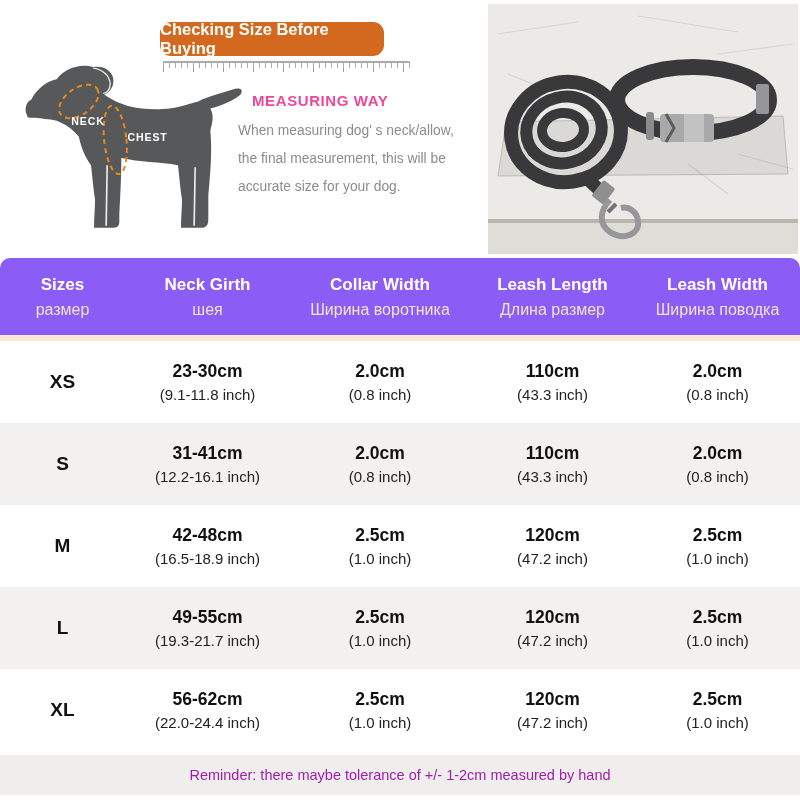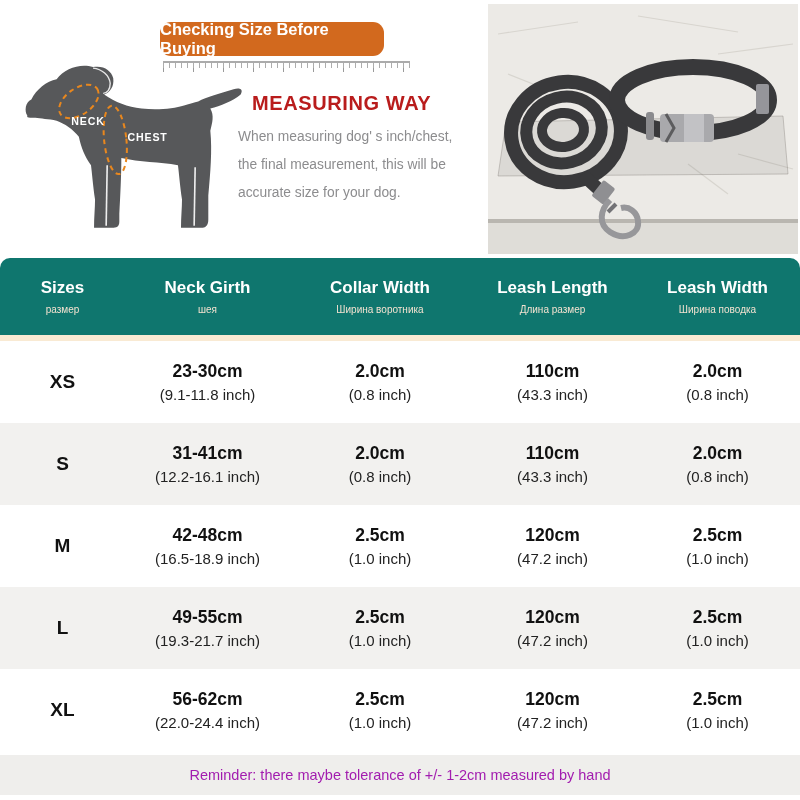--- a/index.html
+++ b/index.html
@@ -11,31 +11,31 @@
   .badge{position:absolute;left:160px;top:22px;width:224px;height:34px;
          background:#d2691e;border-radius:11px;color:#fff;font-weight:700;
          font-size:16.5px;display:flex;align-items:center;justify-content:center;}
   .ruler{position:absolute;left:163px;top:61px;width:247px;height:14px;
          border-top:2px solid #ababab;
          background:
            repeating-linear-gradient(90deg,#adadad 0 1px,transparent 1px 6px) top left/100% 5px no-repeat,
            repeating-linear-gradient(90deg,#9a9a9a 0 1px,transparent 1px 30px) top left/100% 9px no-repeat;}
   .dog-svg{position:absolute;left:22px;top:60px;width:228px;height:180px;}
   .mw{position:absolute;left:238px;top:92px;width:222px;}
-  .mw h3{margin:0 0 8px 14px;font-size:20px;font-weight:700;color:#b91c1c;letter-spacing:.6px;}
+  .mw h3{margin:0 0 8px 14px;font-size:15px;font-weight:700;color:#ec4899;letter-spacing:.6px;}
   .mw p{margin:0;font-size:13.8px;line-height:28px;color:#8c8c8e;}
   .photo{position:absolute;left:488px;top:4px;width:310px;height:250px;}
 
   
   .sizetable{position:absolute;left:0;top:258px;width:800px;}
   .grid{display:grid;grid-template-columns:125px 165px 180px 165px 165px;}
-  .thead{background:#0f766e;height:77px;border-radius:10px 10px 0 0;align-items:center;}
+  .thead{background:#8b5cf6;height:77px;border-radius:10px 10px 0 0;align-items:center;}
   .hcell{text-align:center;}
   .hen{color:#fff;font-weight:700;font-size:17px;margin-bottom:6px;}
-  .hru{color:#f3e2d0;font-size:10px;}
+  .hru{color:#f3e2d0;font-size:16px;}
   .hdiv{height:6px;background:#f9ead3;}
   .row{height:82px;align-items:center;background:#fff;}
   .row.alt{background:#f2f1ef;}
   .cell{text-align:center;}
   .sz{font-size:19px;font-weight:700;color:#111;}
   .cm{font-size:17.5px;font-weight:700;color:#111;margin-bottom:4px;}
   .in{font-size:15px;color:#222;}
   .reminder{margin-top:4px;height:40px;background:#efeeec;display:flex;
             align-items:center;justify-content:center;font-size:14.5px;color:#a21caf;}
 </style>
@@ -62,21 +62,21 @@
       <path d="M84,104 L83,164" stroke="#ffffff" stroke-width="1.6" opacity=".9"></path>
       <path d="M171,106 L170,164" stroke="#ffffff" stroke-width="1.6" opacity=".9"></path>
       <ellipse cx="56" cy="41" rx="22" ry="13" transform="rotate(-35 56 41)" fill="none" stroke="#e8871e" stroke-width="2" stroke-dasharray="5 4"></ellipse>
       <ellipse cx="92" cy="79" rx="11" ry="34" transform="rotate(-6 92 79)" fill="none" stroke="#e8871e" stroke-width="2" stroke-dasharray="5 4"></ellipse>
       <text x="65" y="64" text-anchor="middle" fill="#ffffff" font-size="10.5" font-weight="bold" letter-spacing="0.8">NECK</text>
       <text x="124" y="80" text-anchor="middle" fill="#ffffff" font-size="10.5" font-weight="bold" letter-spacing="0.8">CHEST</text>
     </svg>
 
     <div class="mw">
       <h3>MEASURING WAY</h3>
-      <p>When measuring dog' s inch/chest,</p>
+      <p>When measuring dog' s neck/allow,</p>
       <p>the final measurement, this will be</p>
       <p>accurate size for your dog.</p>
     </div>
 
     <svg class="photo" viewBox="0 0 310 250">
       <rect width="310" height="250" fill="#eceae6"></rect>
       <g stroke="#d8d5cf" stroke-width="1.2">
         <line x1="10" y1="30" x2="90" y2="18"></line>
           <line x1="150" y1="12" x2="250" y2="28"></line>
         <line x1="230" y1="50" x2="305" y2="40"></line>

